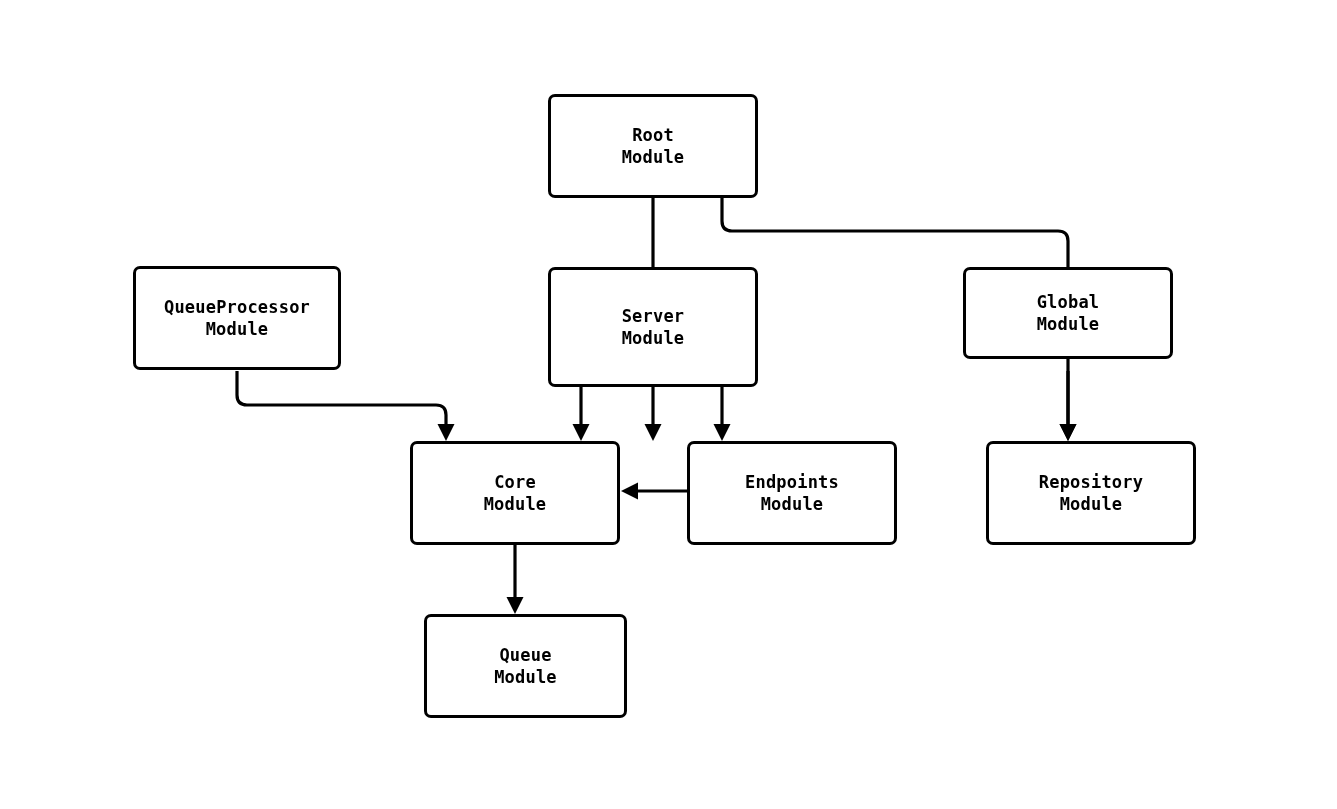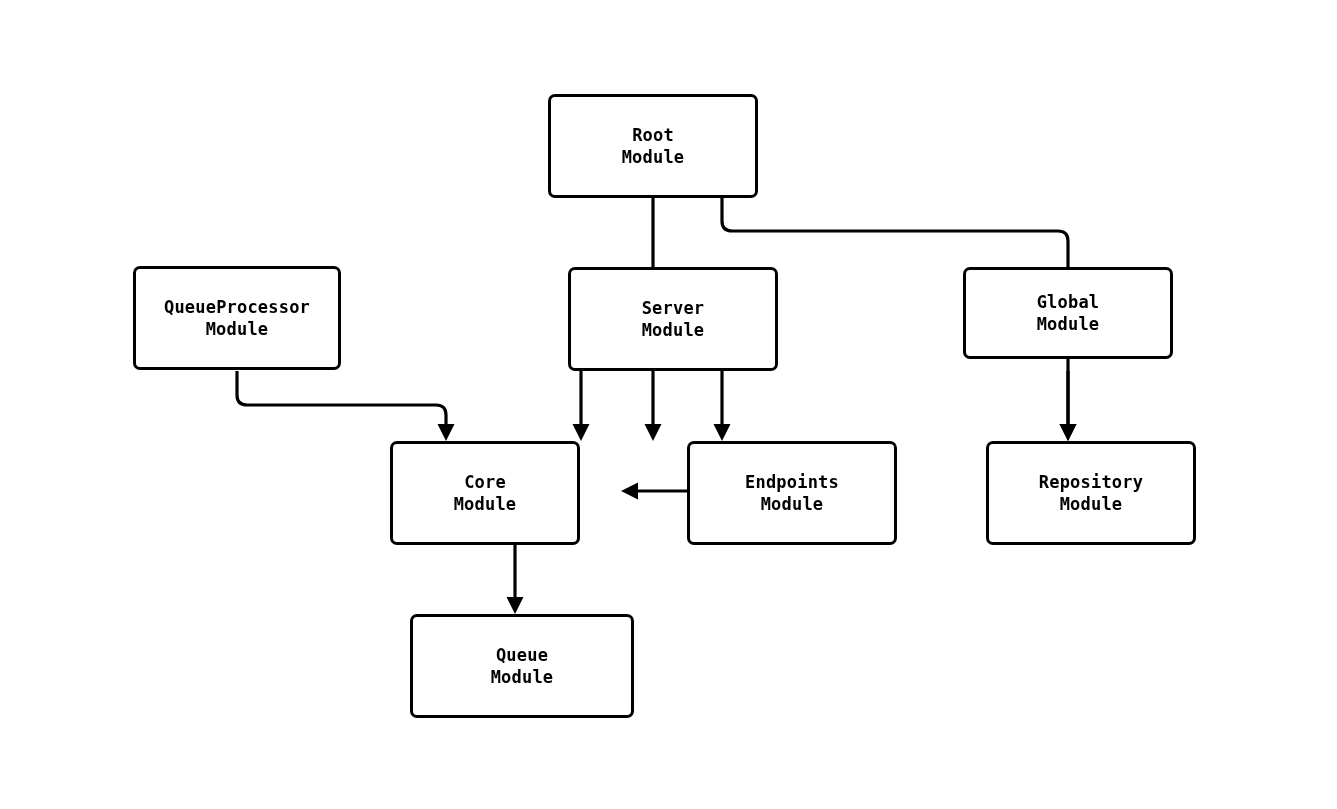--- a/index.html
+++ b/index.html
@@ -82,43 +82,43 @@
   <div class="node" style="left: 548px; top: 94px; width: 210px; height: 104px; border-color: rgb(0, 0, 0); color: rgb(0, 0, 0);">
     <span class="node-line">Root</span>
     <span class="node-line">Module</span>
   </div>
 
   <div class="node" style="left: 133px; top: 266px; width: 208px; height: 104px; border-color: rgb(0, 0, 0); color: rgb(0, 0, 0);">
     <span class="node-line">QueueProcessor</span>
     <span class="node-line">Module</span>
   </div>
 
-  <div class="node" style="left: 548px; top: 267px; width: 210px; height: 104px; border-color: rgb(0, 0, 0); color: rgb(0, 0, 0); margin-left: 20px;">
+  <div class="node" style="left: 548px; top: 267px; width: 210px; height: 120px; border-color: rgb(0, 0, 0); color: rgb(0, 0, 0);">
     <span class="node-line">Server</span>
     <span class="node-line">Module</span>
   </div>
 
   <div class="node" style="left: 963px; top: 267px; width: 210px; height: 92px; border-color: rgb(0, 0, 0); color: rgb(0, 0, 0);">
     <span class="node-line">Global</span>
     <span class="node-line">Module</span>
   </div>
 
-  <div class="node" style="left: 390px; top: 441px; width: 190px; height: 104px; border-color: rgb(0, 0, 0); color: rgb(0, 0, 0);">
+  <div class="node" style="left: 410px; top: 441px; width: 210px; height: 104px; border-color: rgb(0, 0, 0); color: rgb(0, 0, 0);">
     <span class="node-line">Core</span>
     <span class="node-line">Module</span>
   </div>
 
   <div class="node" style="left: 687px; top: 441px; width: 210px; height: 104px; border-color: rgb(0, 0, 0); color: rgb(0, 0, 0);">
     <span class="node-line">Endpoints</span>
     <span class="node-line">Module</span>
   </div>
 
   <div class="node" style="left: 986px; top: 441px; width: 210px; height: 104px; border-color: rgb(0, 0, 0); color: rgb(0, 0, 0);">
     <span class="node-line">Repository</span>
     <span class="node-line">Module</span>
   </div>
 
-  <div class="node" style="left: 410px; top: 614px; width: 224px; height: 104px; border-color: rgb(0, 0, 0); color: rgb(0, 0, 0);">
+  <div class="node" style="left: 424px; top: 614px; width: 203px; height: 104px; border-color: rgb(0, 0, 0); color: rgb(0, 0, 0);">
     <span class="node-line">Queue</span>
     <span class="node-line">Module</span>
   </div>
 
 </div>
 
 </body></html>

